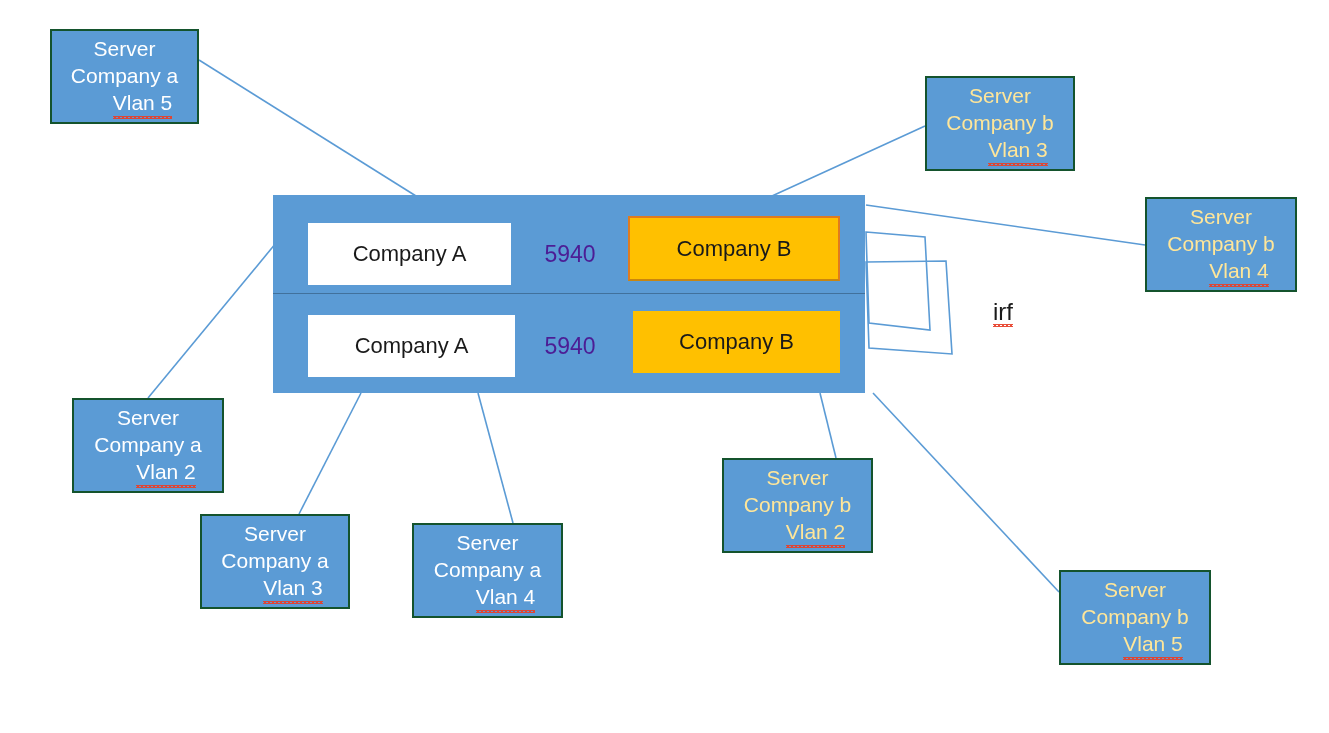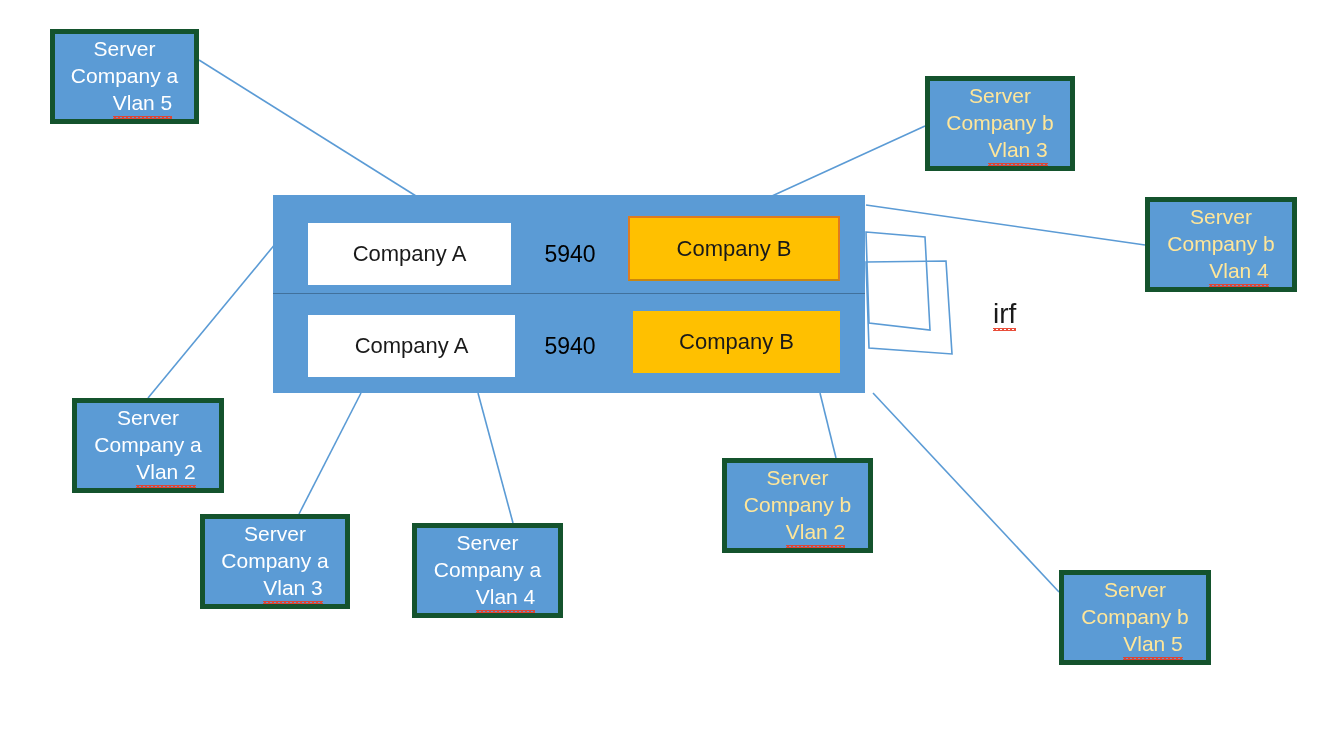--- a/index.html
+++ b/index.html
@@ -22,21 +22,21 @@
     width: 1329px;
     height: 733px;
     pointer-events: none;
   }
 
   
   .server-box {
     position: absolute;
     box-sizing: border-box;
     background: #5B9BD5;
-    border: 5px solid #14532d;
+    border: 2px solid #14532d;
     display: flex;
     flex-direction: column;
     align-items: center;
     justify-content: center;
     line-height: 1.28;
     font-size: 21px;
     z-index: 3;
   }
   .server-box .ln {
     white-space: nowrap;
@@ -106,42 +106,42 @@
   }
   .slot.orange {
     background: #FFC000;
   }
   .slot.orange.bordered {
     border: 2px solid #E07B1E;
     border-bottom-color: #C9860F;
   }
   .label-5940 {
     position: absolute;
-    color: #000000;
+    color: #4c1d95;
     font-size: 23px;
     display: flex;
     align-items: center;
     justify-content: center;
   }
 
   
   #slot-a-top  { left: 35px;  top: 28px; width: 203px; height: 62px; }
   #port-top    { left: 255px; top: 28px; width: 84px;  height: 62px; }
   #slot-b-top  { left: 355px; top: 21px; width: 212px; height: 65px; }
   
   #slot-a-bot  { left: 35px;  top: 21px; width: 207px; height: 62px; }
   #port-bot    { left: 255px; top: 21px; width: 84px;  height: 62px; }
   #slot-b-bot  { left: 360px; top: 17px; width: 207px; height: 62px; }
 
   
   #irf-label {
     position: absolute;
     left: 957px;
     top: 298px;
-    font-size: 28px;
+    font-size: 24px;
     color: #1A1A1A;
     z-index: 4;
   }
   #irf-label .vlan-line::after {
     bottom: -1px;
   }
 </style>
 </head>
 <body>
 

